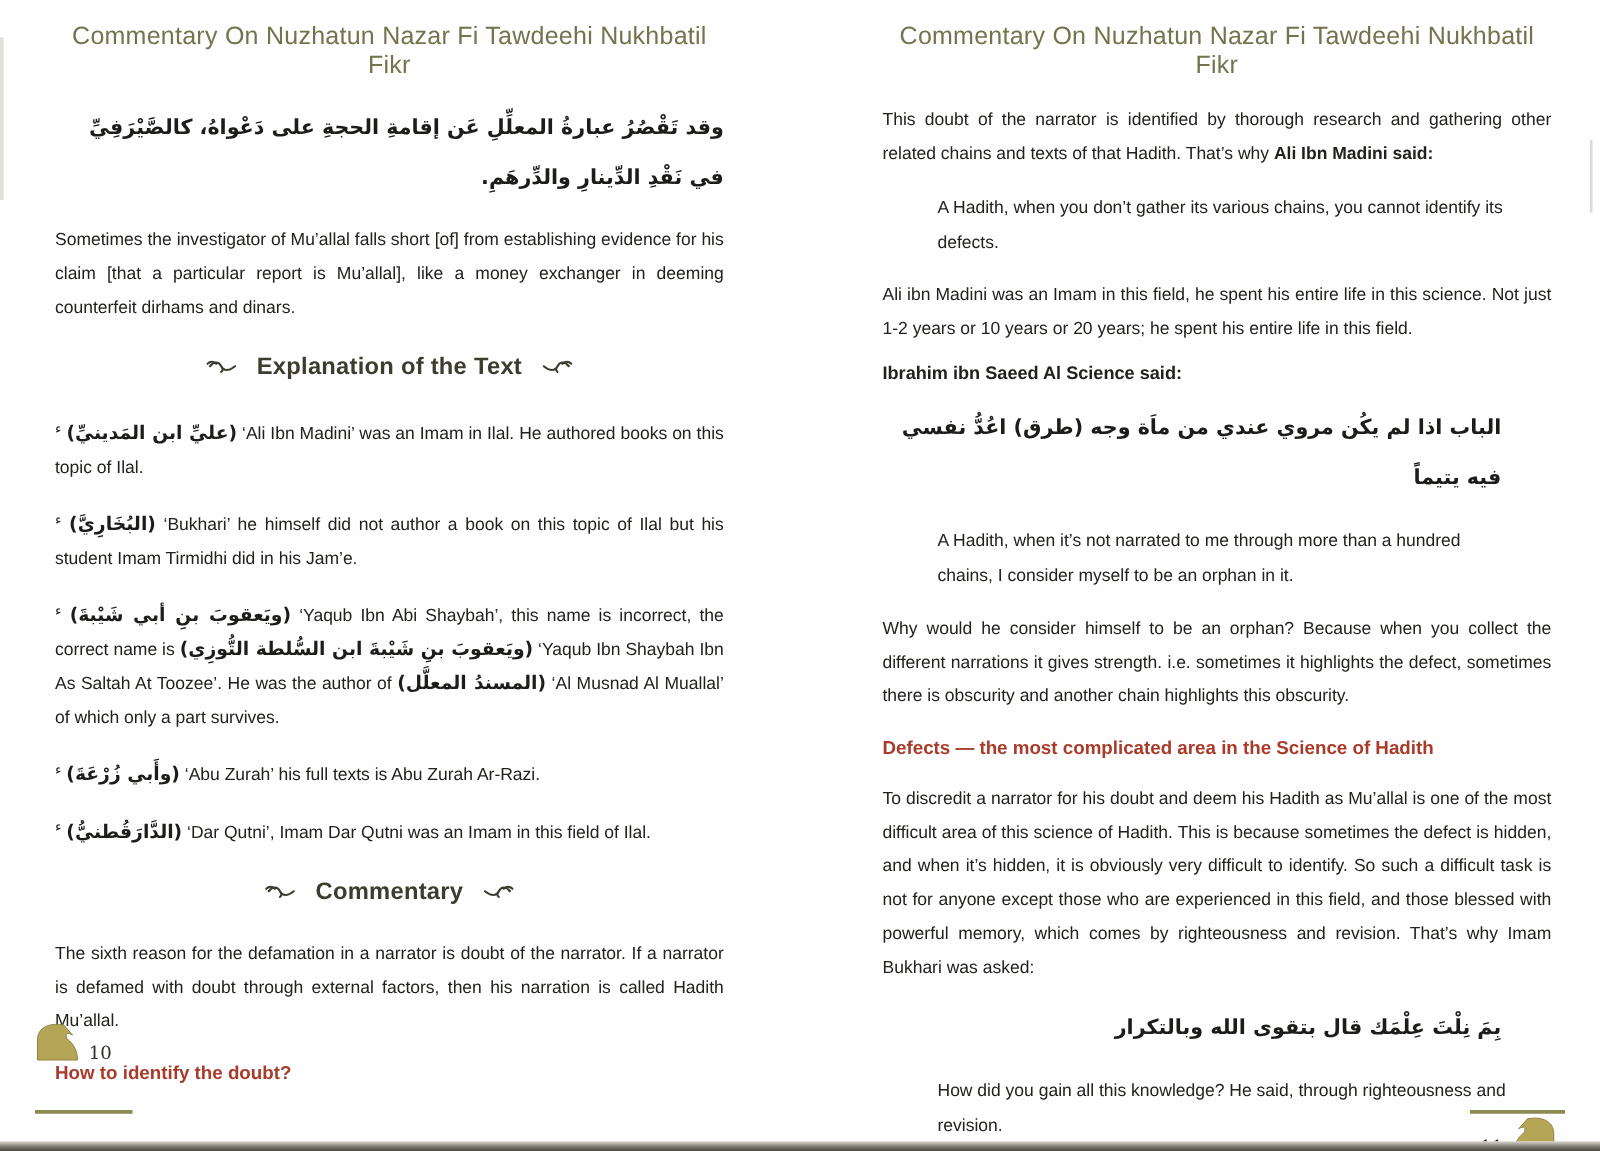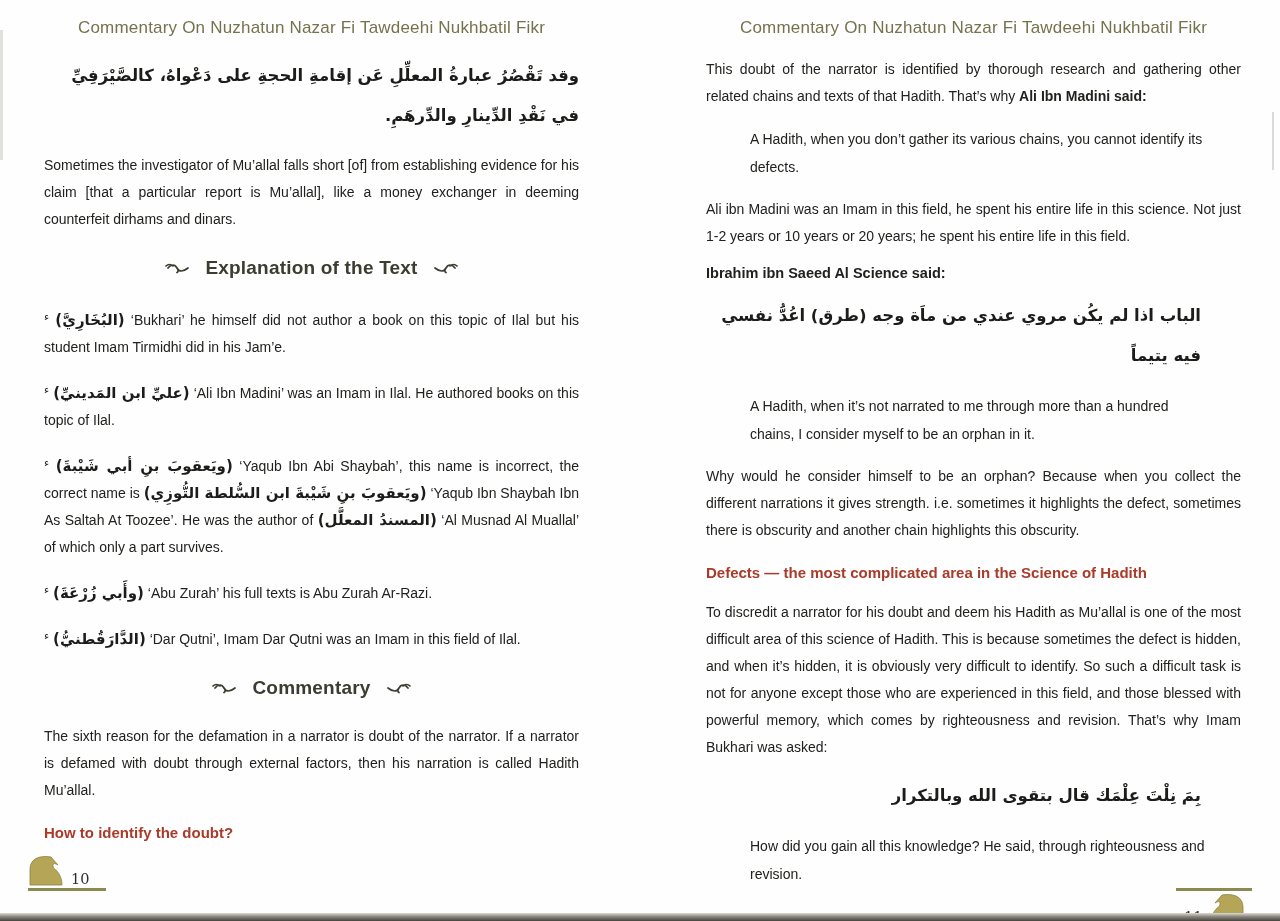--- a/index.html
+++ b/index.html
@@ -5,21 +5,21 @@
   html,body{margin:0;padding:0;}
   body{
     width:1280px;height:921px;position:relative;overflow:hidden;
     background:#fefefe;
     font-family:"Liberation Sans",sans-serif;color:#21211e;
   }
   .page{position:absolute;top:14px;width:535px;}
   .page-left{left:44px;}
   .page-right{left:706px;}
   .page-header{
-    text-align:center;color:#73734d;font-size:17px;letter-spacing:.2px;
+    text-align:center;color:#73734d;font-size:20px;letter-spacing:.2px;
     margin:4px 0 18px 0;
   }
   .ar-line{
     display:block;direction:rtl;text-align:right;
     font-family:"DejaVu Sans",sans-serif;font-weight:700;
     font-size:16.5px;line-height:40px;margin:6px 0 16px 0;color:#1c1c1a;
   }
   .indent-ar{padding-right:40px;}
   p.body{font-size:14px;line-height:27px;text-align:justify;text-align-last:left;margin:0 0 15px 0;}
   .entry{margin:0 0 13px 0;}
@@ -32,21 +32,21 @@
   .bold-line{font-weight:700;font-size:14.5px;margin:2px 0 15px 0;}
   b{font-weight:700;}
   .pmark{font-family:"DejaVu Sans",sans-serif;font-size:11px;vertical-align:5px;color:#2a2a27;}
   .ar-inline{
     font-family:"DejaVu Sans",sans-serif;font-weight:700;font-size:15px;
     direction:rtl;unicode-bidi:isolate;color:#1c1c1a;
   }
   .flourish{flex:0 0 auto;display:inline-block;}
   
   .corner{position:absolute;}
-  .corner-left{left:28px;top:855px;}
+  .corner-left{left:28px;top:818px;}
   .corner-right{left:1184px;top:893px;}
   .corner-row{display:flex;align-items:flex-end;gap:7px;}
   .page-num{font-family:"DejaVu Serif",serif;font-size:14.5px;color:#2d2d28;padding-bottom:3px;}
   .corner-rule{position:absolute;height:3px;background:#8b8b51;}
   .rule-left{left:28px;top:888px;width:78px;}
   .rule-right{left:1176px;top:888px;width:76px;}
   
   .scan-edge{
     position:absolute;left:0;bottom:0;width:1280px;height:8px;
     background:linear-gradient(to bottom,#dddbd4 0%,#8a887e 45%,#45433c 100%);
@@ -69,28 +69,28 @@
           <path d="M23,7 C18,11 14,11 12,7 C10,3 6,3 3,7 M1,5 C3,3 6,3 8,5 M12,7 c1.5,2 1.5,3.5 0,4.5" stroke="#3c3c30" stroke-width="1.7" fill="none" stroke-linecap="round"></path>
         </svg></span>
     <span>Explanation of the Text</span>
     <span class="flourish"><svg width="24" height="13" viewBox="0 0 24 13">
           <path d="M1,7 C6,11 10,11 12,7 C14,3 18,3 21,7 M23,5 C21,3 18,3 16,5 M12,7 c-1.5,2 -1.5,3.5 0,4.5" stroke="#3c3c30" stroke-width="1.7" fill="none" stroke-linecap="round"></path>
         </svg></span>
   </div>
 
   <p class="body entry">
     <span class="pmark">ء</span>
-    <span class="ar-inline">(البُخَارِيَّ)</span>
-    <span>‘Bukhari’ he himself did not author a book on this topic of Ilal but his student Imam Tirmidhi did in his Jam’e.</span>
+    <span class="ar-inline">(عليِّ ابن المَدينيِّ)</span>
+    <span>‘Ali Ibn Madini’ was an Imam in Ilal. He authored books on this topic of Ilal.</span>
   </p>
 
   <p class="body entry">
     <span class="pmark">ء</span>
-    <span class="ar-inline">(عليِّ ابن المَدينيِّ)</span>
-    <span>‘Ali Ibn Madini’ was an Imam in Ilal. He authored books on this topic of Ilal.</span>
+    <span class="ar-inline">(البُخَارِيَّ)</span>
+    <span>‘Bukhari’ he himself did not author a book on this topic of Ilal but his student Imam Tirmidhi did in his Jam’e.</span>
   </p>
 
   <p class="body entry">
     <span class="pmark">ء</span>
     <span class="ar-inline">(ويَعقوبَ بنِ أبي شَيْبةَ)</span>
     <span>‘Yaqub Ibn Abi Shaybah’, this name is incorrect, the correct name is</span>
     <span class="ar-inline">(ويَعقوبَ بنِ شَيْبةَ ابن السُّلطة التُّوزِي)</span>
     <span>‘Yaqub Ibn Shaybah Ibn As Saltah At Toozee’. He was the author of</span>
     <span class="ar-inline">(المسندُ المعلَّل)</span>
     <span>‘Al Musnad Al Muallal’ of which only a part survives.</span>

